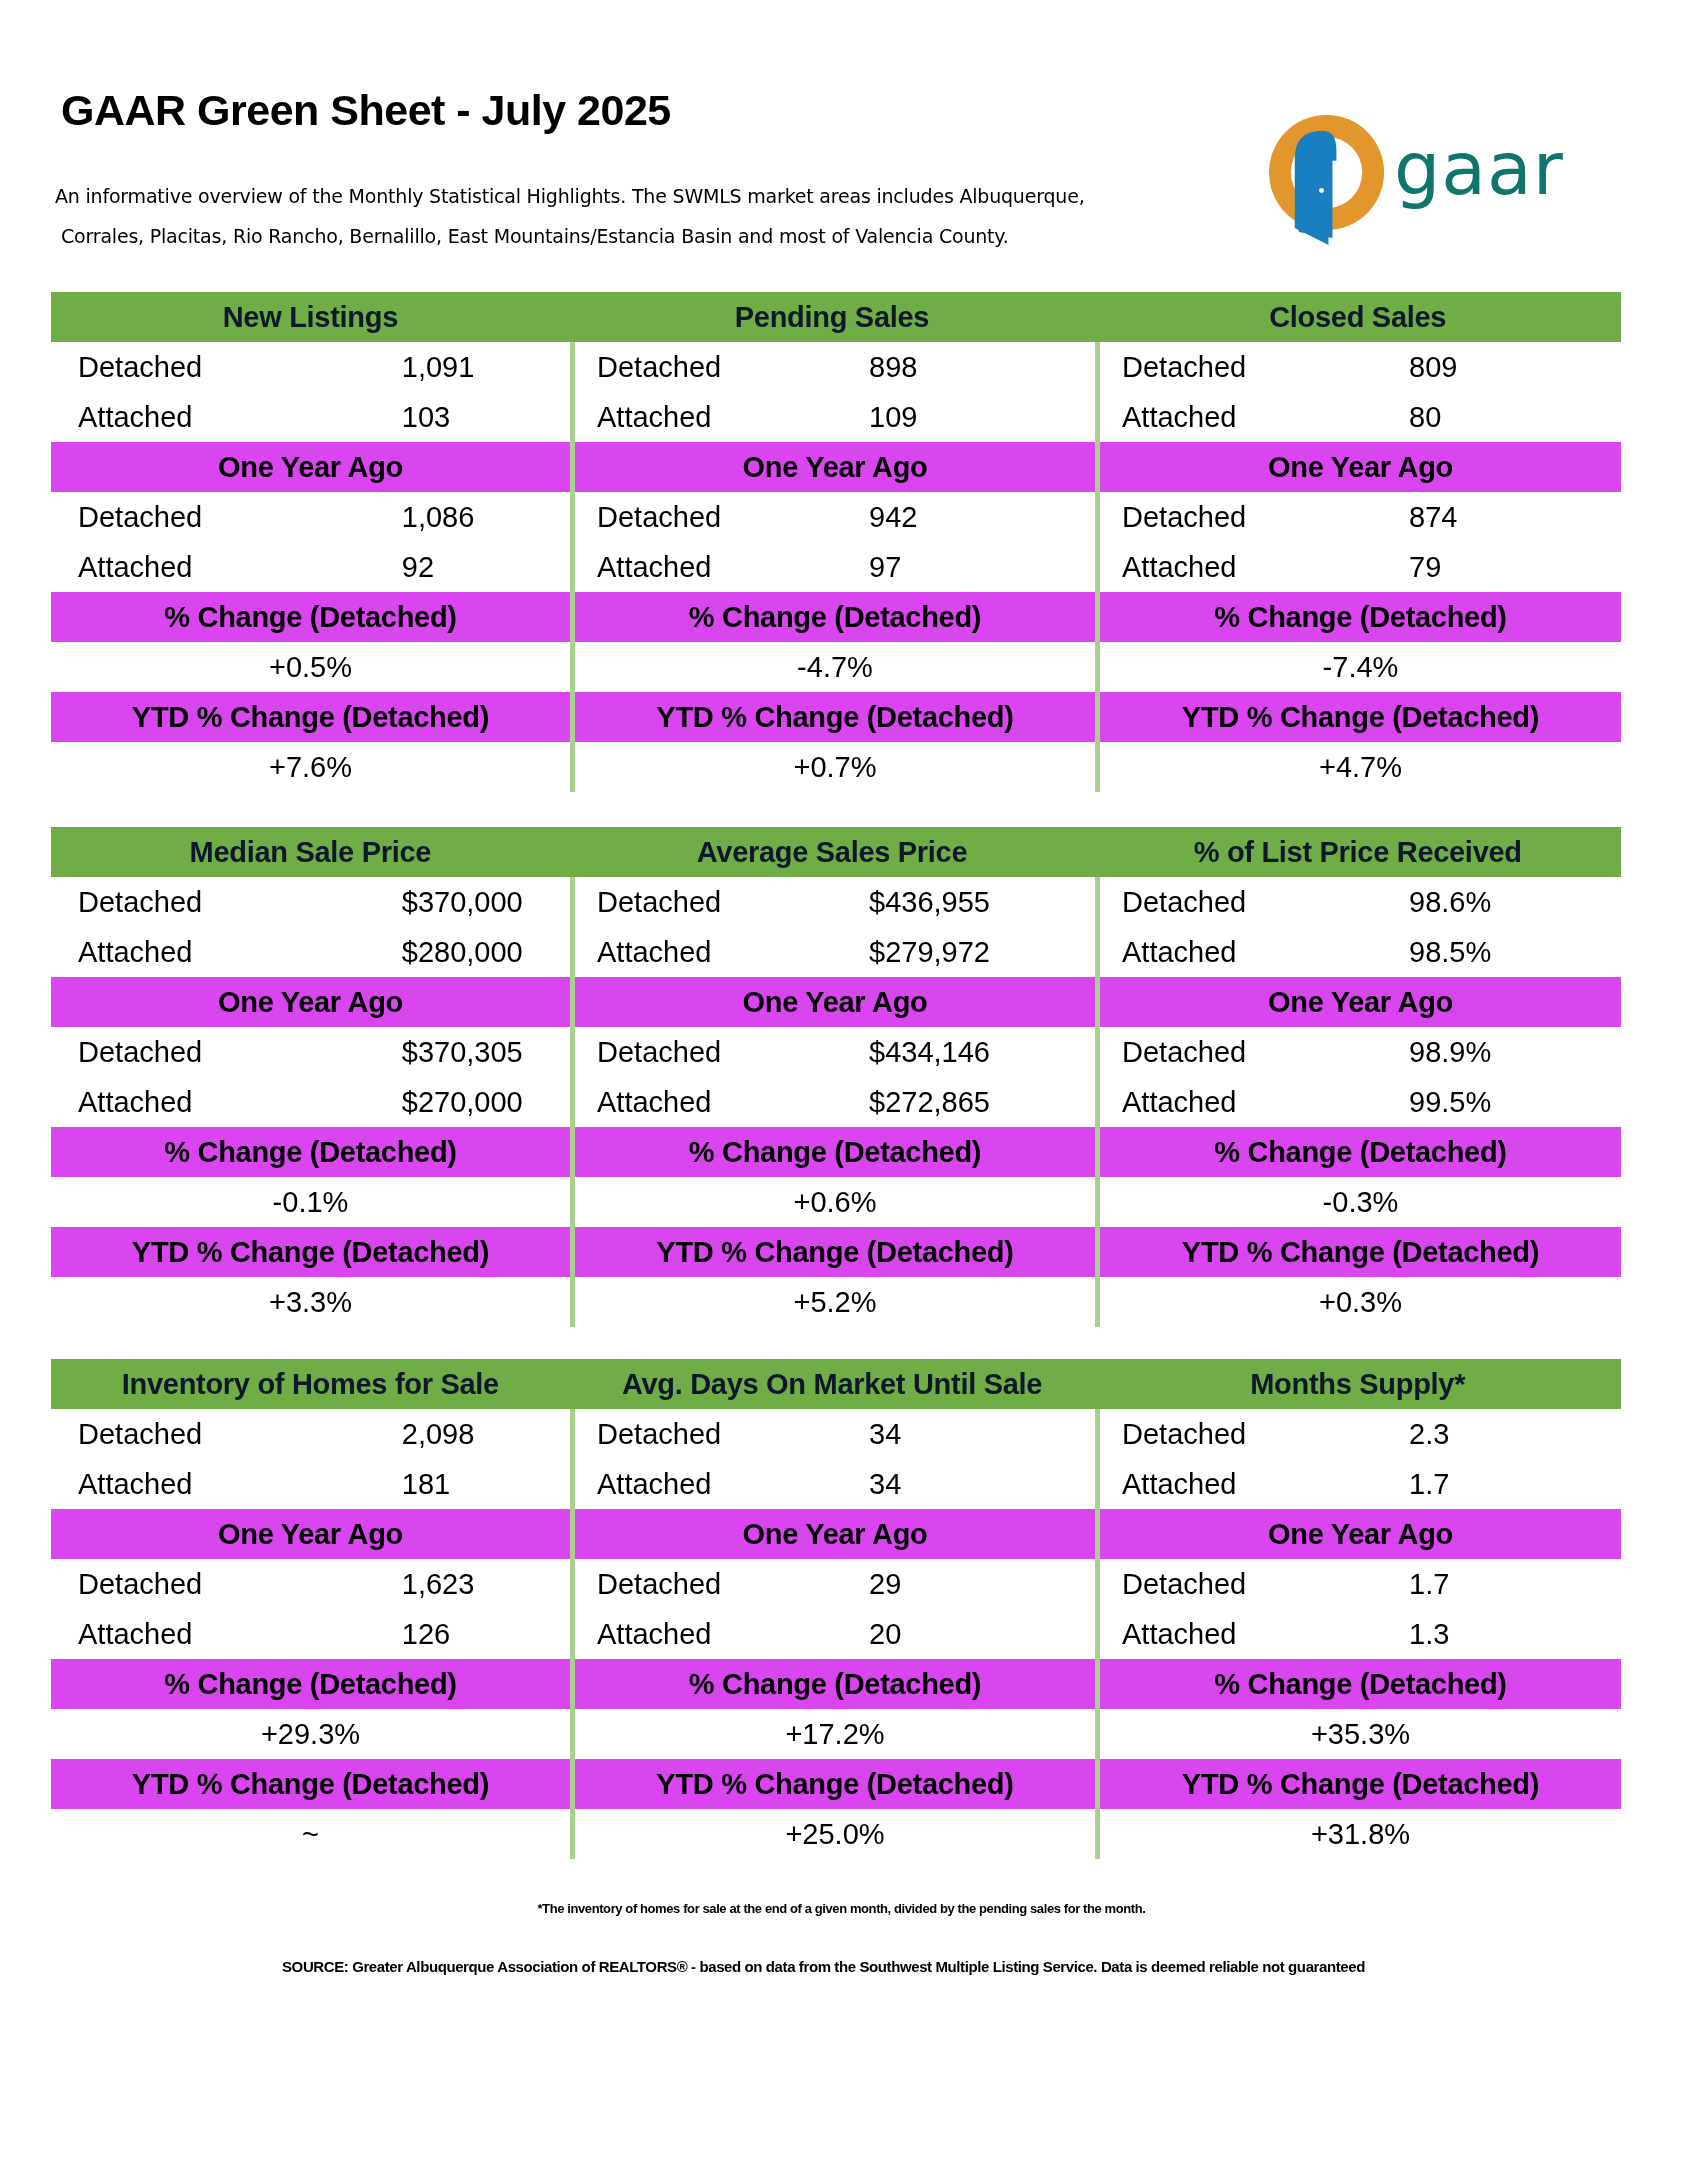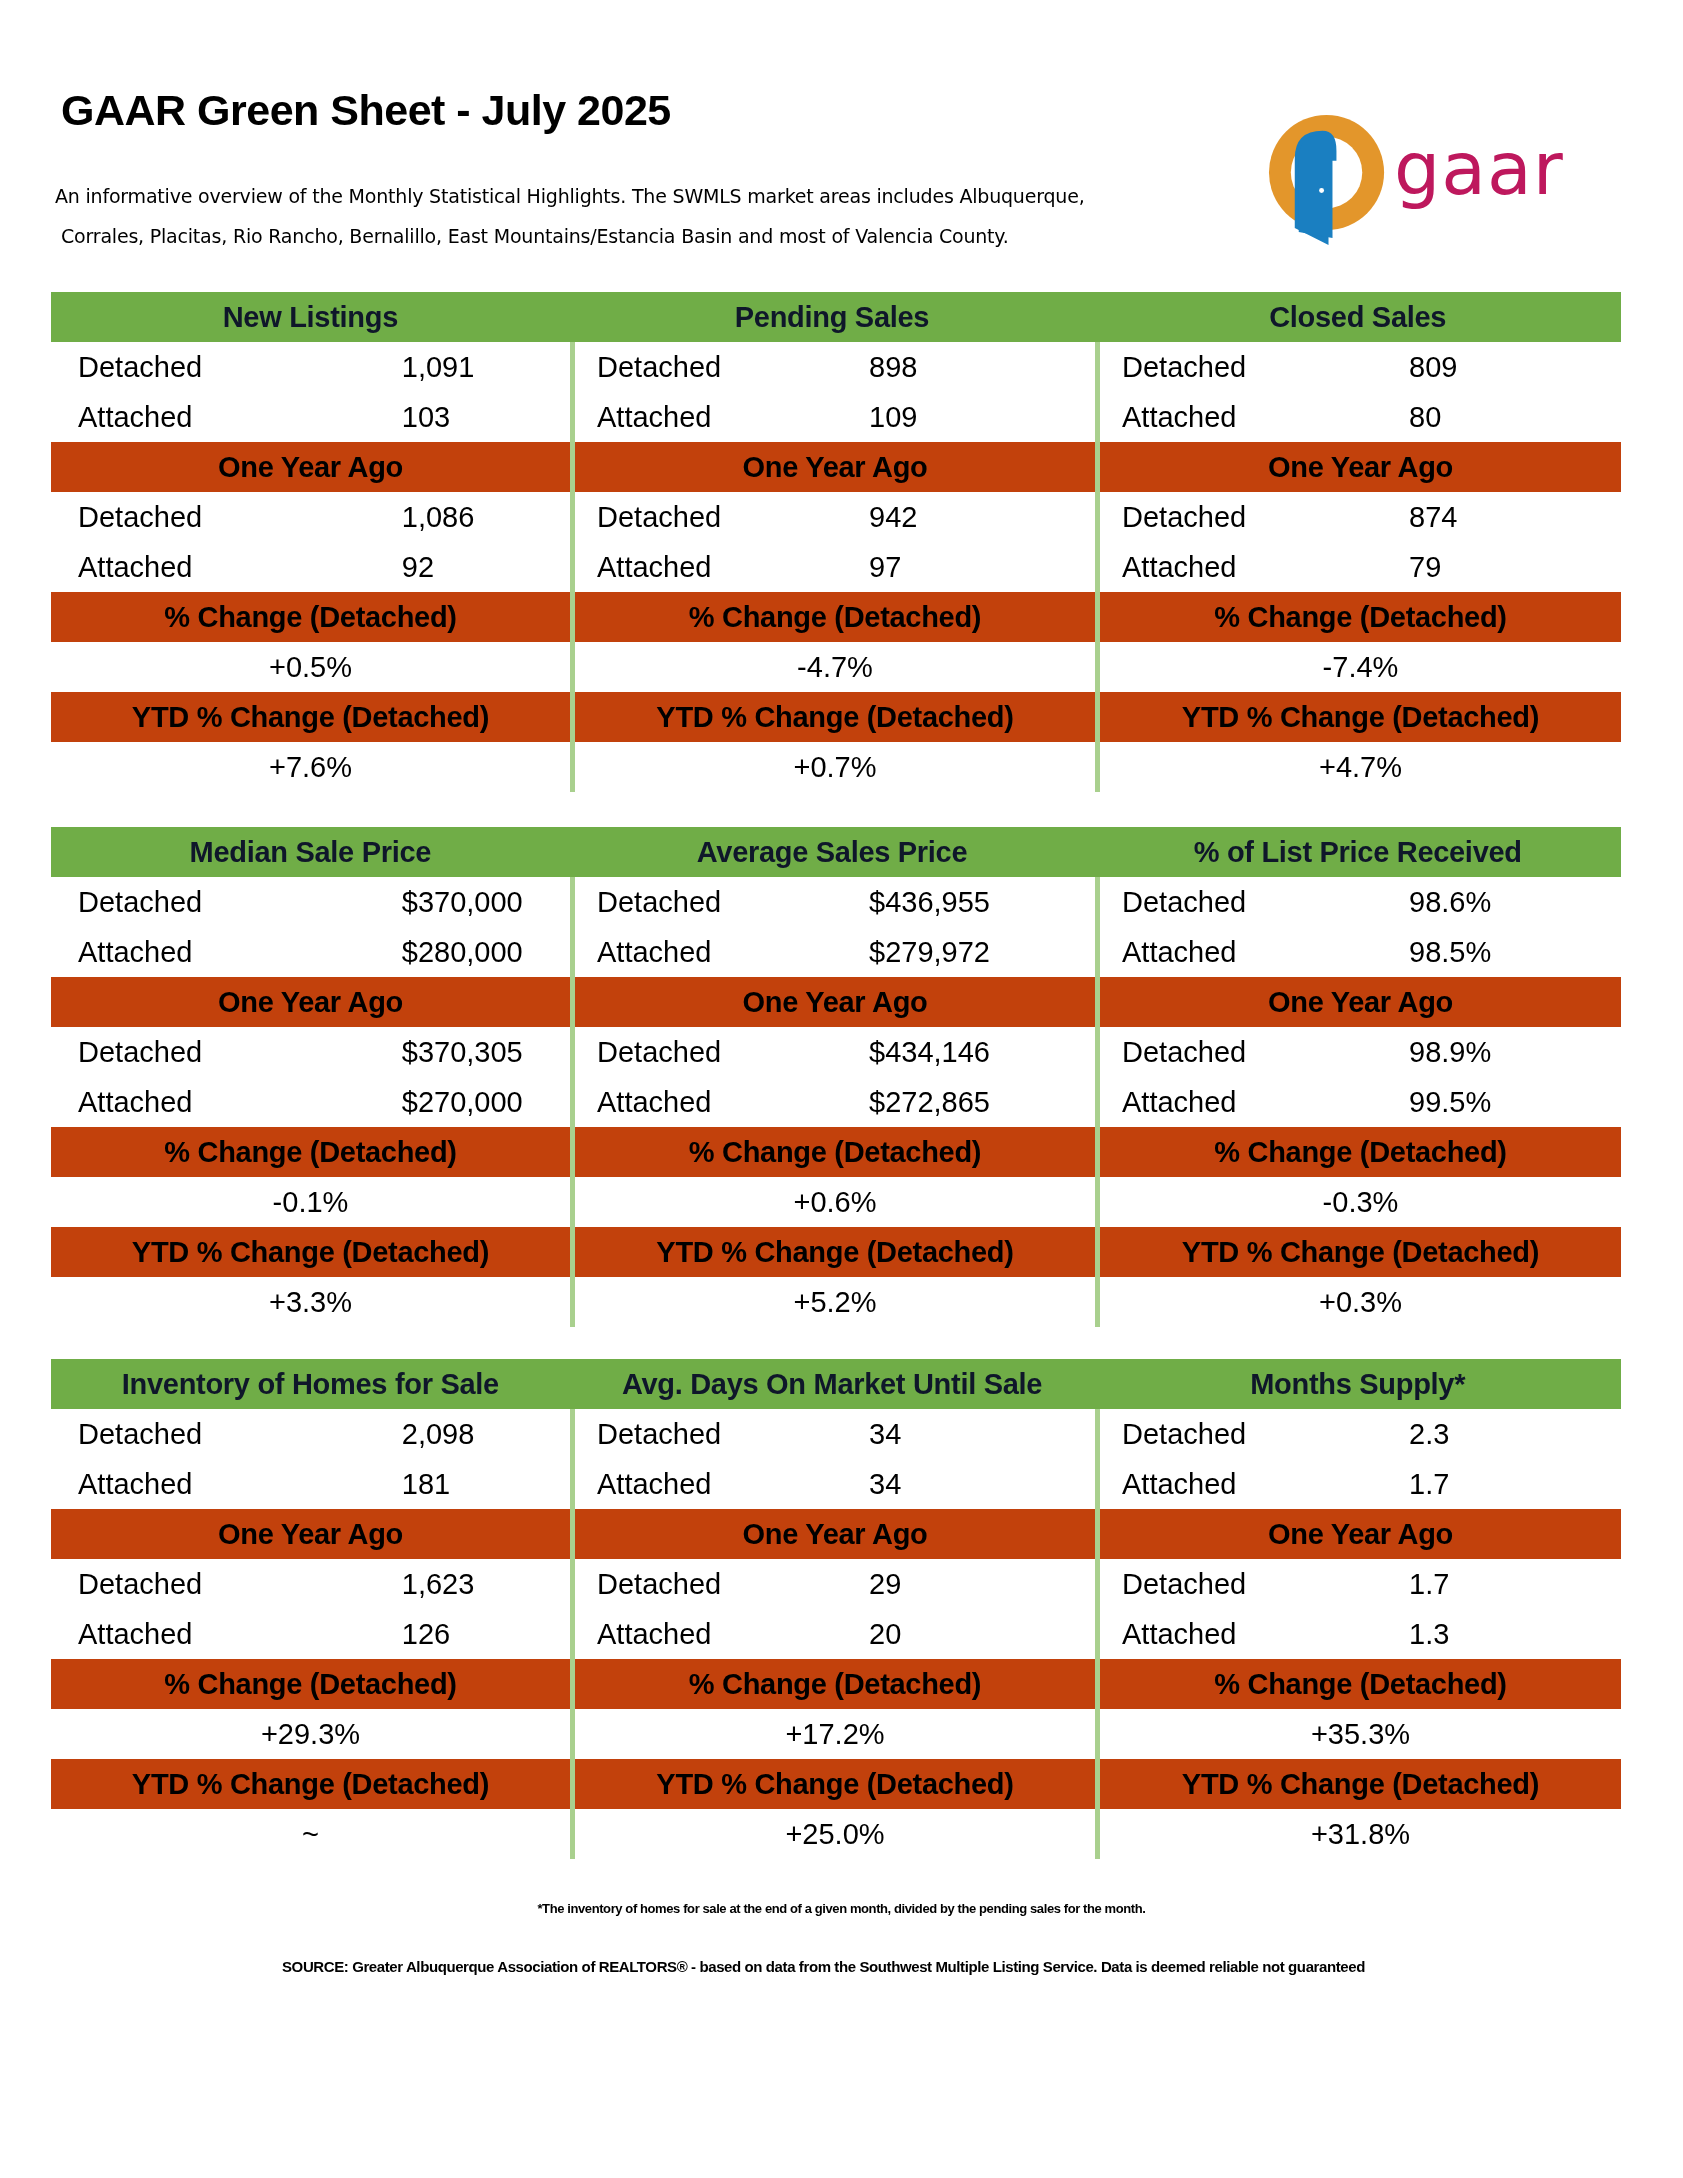--- a/index.html
+++ b/index.html
@@ -18,21 +18,21 @@
       letter-spacing: -0.2px;
     }
     .subtitle span { display: block; white-space: nowrap; }
     .subtitle span.l2 { padding-left: 6px; }
 
     .logo {
       position: absolute; left: 1265px; top: 111px; width: 287px; height: 134px;
     }
     .logo-text {
       position: absolute; left: 129px; top: 18px;
-      font-family: "DejaVu Sans", sans-serif; font-size: 73px; color: #be185d;
+      font-family: "DejaVu Sans", sans-serif; font-size: 73px; color: #0f766e;
       letter-spacing: 1px; line-height: 79px;
     }
 
     .section {
       position: absolute; left: 51px; width: 1570px;
     }
     .sec1 { top: 292px; }
     .sec2 { top: 827px; }
     .sec3 { top: 1359px; }
 
@@ -50,21 +50,21 @@
 
     .body-wrap { position: relative; display: flex; }
     .col { position: relative; }
     .col.c2, .col.c3 { border-left: 5px solid #a9d08e; box-sizing: border-box; }
 
     .row {
       height: 50px; display: flex; align-items: center; font-size: 29px;
       box-sizing: border-box;
     }
     .row.gray {
-      background: #c2410c; justify-content: center; font-weight: bold;
+      background: #d946ef; justify-content: center; font-weight: bold;
       letter-spacing: -0.3px;
     }
     .row.center { justify-content: center; }
     .lbl { padding-left: 27px; width: 297px; }
     .col.c2 .lbl, .col.c3 .lbl { padding-left: 22px; }
     .val { width: 188px; }
     .col.c1 .val { margin-left: 43px; width: 178px; }
     .col.c2 .val { margin-left: -10px; width: 238px; }
     .col.c3 .val { margin-left: -10px; width: 198px; }
 

